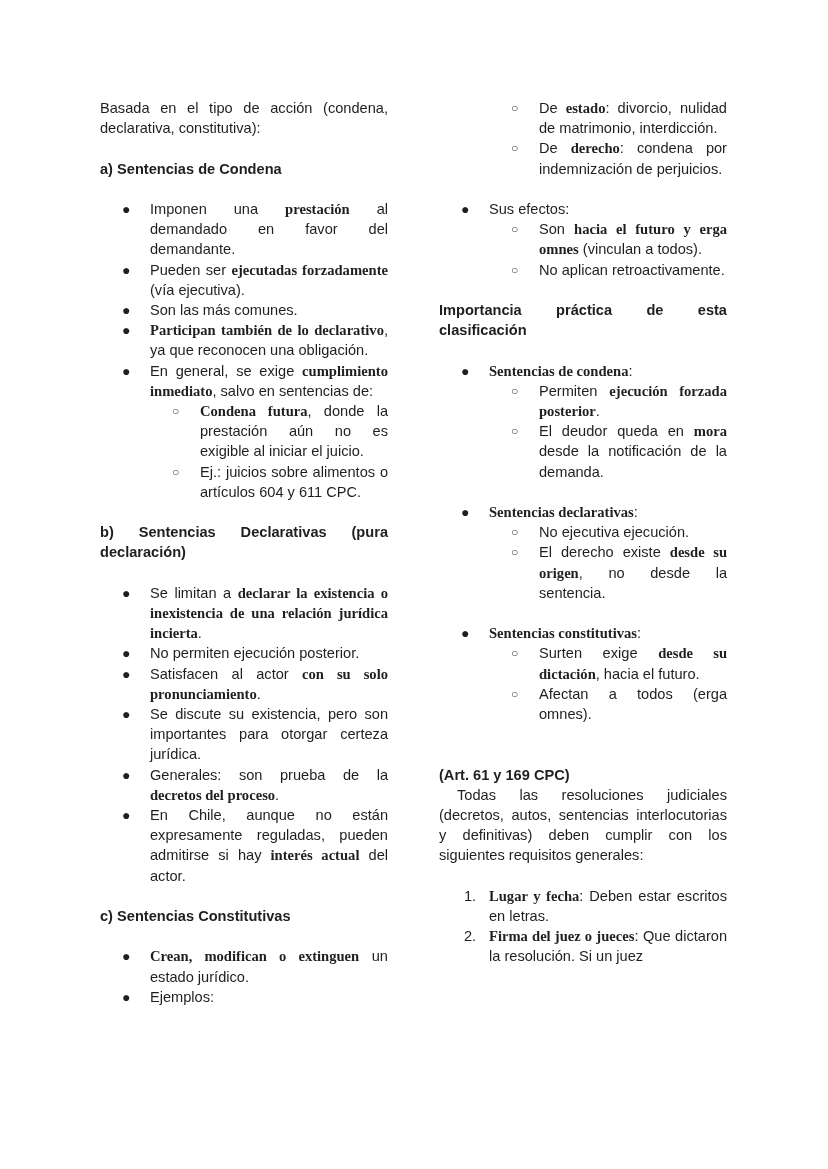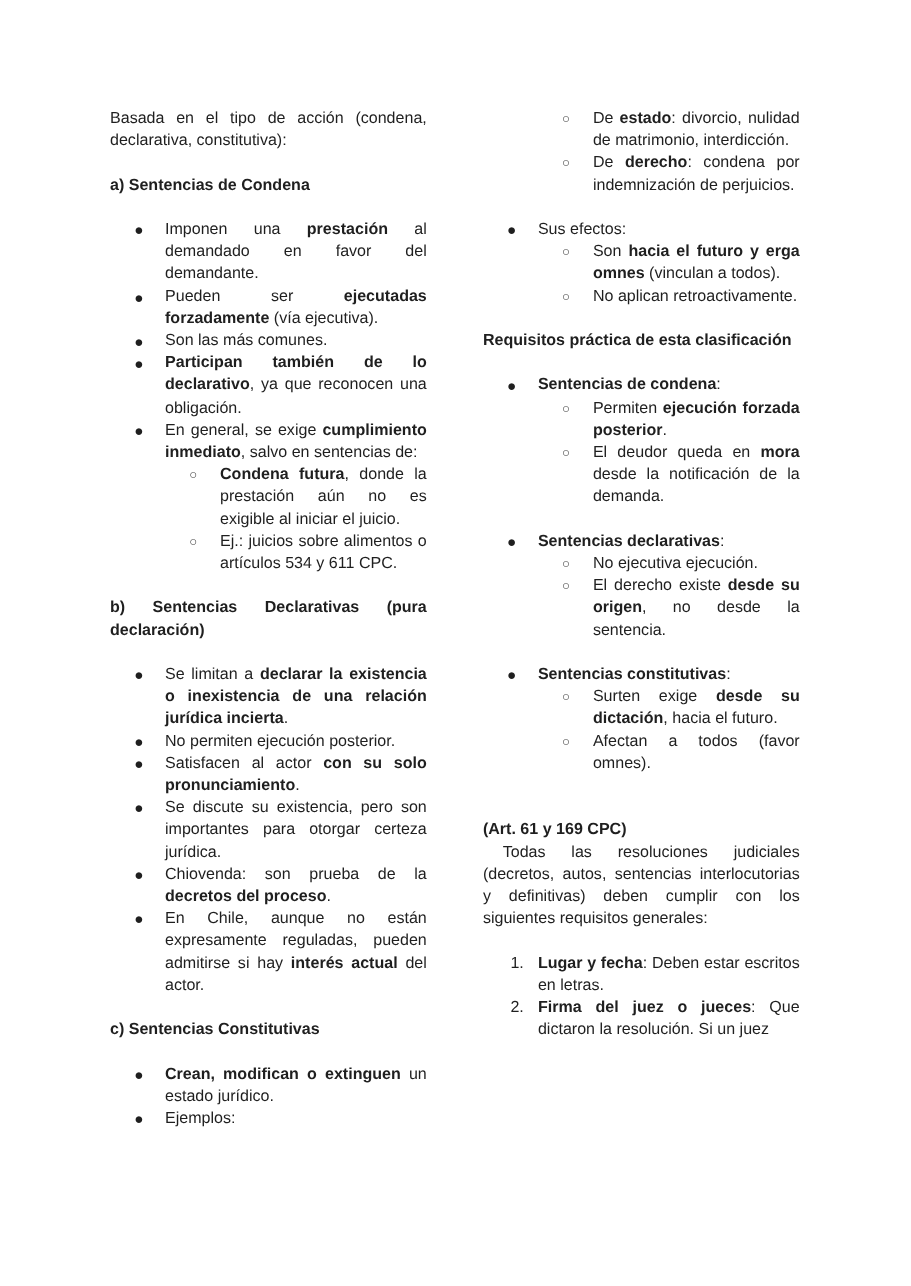--- a/index.html
+++ b/index.html
@@ -11,52 +11,52 @@
   p { margin: 0; }
   .h { font-weight: bold; }
   .gap { height: 20.2px; }
   ul, ol { margin: 0; padding: 0; list-style: none; }
   li { position: relative; }
   .l1 { padding-left: 50px; }
   .l1 > .mk { position: absolute; left: 22px; top: 0; font-size: 14px; }
   .l2 { padding-left: 50px; }
   .l2 > .mk { position: absolute; left: 22px; top: 0; font-size: 12px; color: #444; }
   .l1.num > .mk { left: 25px; font-size: 14.6px; }
-  b { font-weight: bold; }
+  b { font-weight: bold; font-family: Liberation Serif, serif; }
   .indent { text-indent: 18px; }
 </style>
 </head>
 <body>
 
 <div class="col col-left">
   <p>Basada en el tipo de acción (condena, declarativa, constitutiva):</p>
   <div class="gap"></div>
   <p class="h">a) Sentencias de Condena</p>
   <div class="gap"></div>
   <ul>
     <li class="l1"><span class="mk">●</span><span>Imponen una </span><b>prestación</b><span> al demandado en favor del demandante.</span></li>
     <li class="l1"><span class="mk">●</span><span>Pueden ser </span><b>ejecutadas forzadamente</b><span> (vía ejecutiva).</span></li>
     <li class="l1"><span class="mk">●</span><span>Son las más comunes.</span></li>
     <li class="l1"><span class="mk">●</span><b>Participan también de lo declarativo</b><span>, ya que reconocen una obligación.</span></li>
     <li class="l1"><span class="mk">●</span><span>En general, se exige </span><b>cumplimiento inmediato</b><span>, salvo en sentencias de:</span>
       <ul>
         <li class="l2"><span class="mk">○</span><b>Condena futura</b><span>, donde la prestación aún no es exigible al iniciar el juicio.</span></li>
-        <li class="l2"><span class="mk">○</span><span>Ej.: juicios sobre alimentos o artículos 534 y 611 CPC.</span></li>
+        <li class="l2"><span class="mk">○</span><span>Ej.: juicios sobre alimentos o artículos 604 y 611 CPC.</span></li>
       </ul>
     </li>
   </ul>
   <div class="gap"></div>
   <p class="h">b) Sentencias Declarativas (pura declaración)</p>
   <div class="gap"></div>
   <ul>
     <li class="l1"><span class="mk">●</span><span>Se limitan a </span><b>declarar la existencia o inexistencia de una relación jurídica incierta</b><span>.</span></li>
     <li class="l1"><span class="mk">●</span><span>No permiten ejecución posterior.</span></li>
     <li class="l1"><span class="mk">●</span><span>Satisfacen al actor </span><b>con su solo pronunciamiento</b><span>.</span></li>
     <li class="l1"><span class="mk">●</span><span>Se discute su existencia, pero son importantes para otorgar certeza jurídica.</span></li>
-    <li class="l1"><span class="mk">●</span><span>Chiovenda: son prueba de la </span><b>decretos del proceso</b><span>.</span></li>
+    <li class="l1"><span class="mk">●</span><span>Generales: son prueba de la </span><b>decretos del proceso</b><span>.</span></li>
     <li class="l1"><span class="mk">●</span><span>En Chile, aunque no están expresamente reguladas, pueden admitirse si hay </span><b>interés actual</b><span> del actor.</span></li>
   </ul>
   <div class="gap"></div>
   <p class="h">c) Sentencias Constitutivas</p>
   <div class="gap"></div>
   <ul>
     <li class="l1"><span class="mk">●</span><b>Crean, modifican o extinguen</b><span> un estado jurídico.</span></li>
     <li class="l1"><span class="mk">●</span><span>Ejemplos:</span></li>
   </ul>
 </div>
@@ -69,21 +69,21 @@
   <div class="gap"></div>
   <ul>
     <li class="l1"><span class="mk">●</span><span>Sus efectos:</span>
       <ul>
         <li class="l2"><span class="mk">○</span><span>Son </span><b>hacia el futuro y erga omnes</b><span> (vinculan a todos).</span></li>
         <li class="l2"><span class="mk">○</span><span>No aplican retroactivamente.</span></li>
       </ul>
     </li>
   </ul>
   <div class="gap"></div>
-  <p class="h">Requisitos práctica de esta clasificación</p>
+  <p class="h">Importancia práctica de esta clasificación</p>
   <div class="gap"></div>
   <ul>
     <li class="l1"><span class="mk">●</span><b>Sentencias de condena</b>:
       <ul>
         <li class="l2"><span class="mk">○</span><span>Permiten </span><b>ejecución forzada posterior</b><span>.</span></li>
         <li class="l2"><span class="mk">○</span><span>El deudor queda en </span><b>mora</b><span> desde la notificación de la demanda.</span></li>
       </ul>
     </li>
   </ul>
   <div class="gap"></div>
@@ -93,21 +93,21 @@
         <li class="l2"><span class="mk">○</span><span>No ejecutiva ejecución.</span></li>
         <li class="l2"><span class="mk">○</span><span>El derecho existe </span><b>desde su origen</b><span>, no desde la sentencia.</span></li>
       </ul>
     </li>
   </ul>
   <div class="gap"></div>
   <ul>
     <li class="l1"><span class="mk">●</span><b>Sentencias constitutivas</b>:
       <ul>
         <li class="l2"><span class="mk">○</span><span>Surten exige </span><b>desde su dictación</b><span>, hacia el futuro.</span></li>
-        <li class="l2"><span class="mk">○</span><span>Afectan a todos (favor omnes).</span></li>
+        <li class="l2"><span class="mk">○</span><span>Afectan a todos (erga omnes).</span></li>
       </ul>
     </li>
   </ul>
   <div class="gap"></div>
   <div class="gap"></div>
   <p class="h">(Art. 61 y 169 CPC)</p>
   <p class="indent">Todas las resoluciones judiciales (decretos, autos, sentencias interlocutorias y definitivas) deben cumplir con los siguientes requisitos generales:</p>
   <div class="gap"></div>
   <ol>
     <li class="l1 num"><span class="mk">1.</span><b>Lugar y fecha</b><span>: Deben estar escritos en letras.</span></li>

